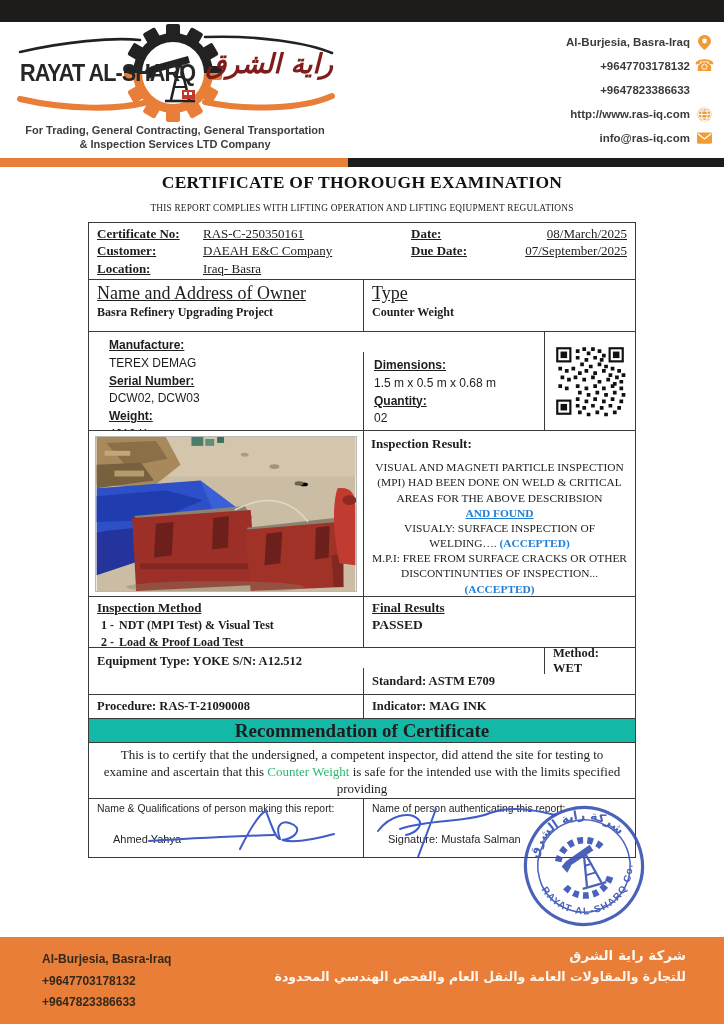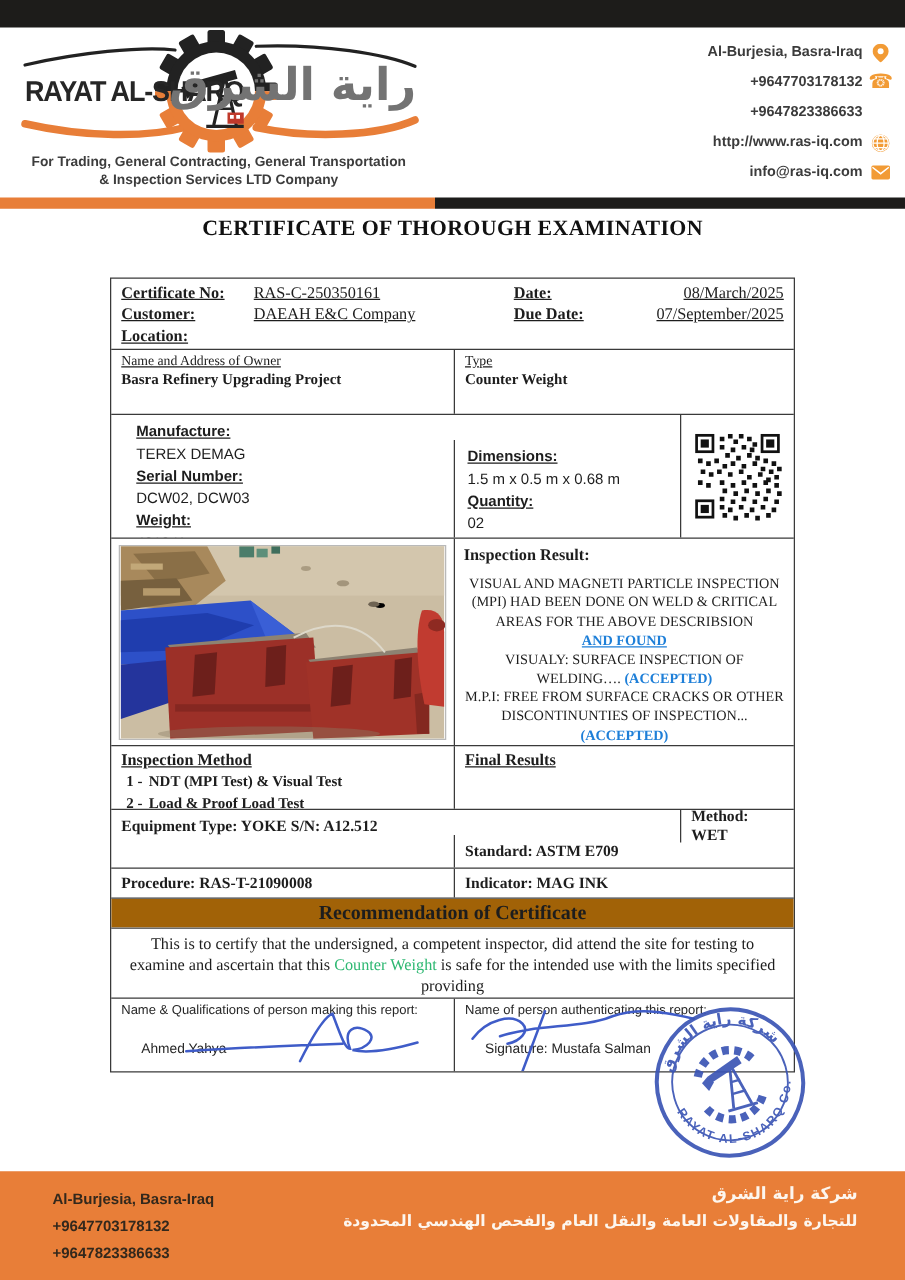--- a/index.html
+++ b/index.html
@@ -20,22 +20,22 @@
   .logo-swoosh { position:absolute; left:8px; top:22px; }
   .logo-gear { position:absolute; left:113px; top:23px; }
   .logo-en {
     position:absolute; left:20px; top:60px; width:130px;
     font-family:"Liberation Sans", sans-serif; font-weight:bold; font-size:23px;
     letter-spacing:-1px; color:#262626; transform:scaleX(.94); transform-origin:left;
     white-space:nowrap;
   }
   .logo-ar {
     position:absolute; left:213px; top:48px; width:120px;
-    font-family:"DejaVu Sans", sans-serif; font-weight:bold; font-size:36px;
-    color:#737373; direction:rtl; white-space:nowrap;
+    font-family:"DejaVu Sans", sans-serif; font-weight:bold; font-size:27px;
+    color:#7f1d1d; direction:rtl; white-space:nowrap;font-style:italic;
   }
   .tagline {
     position:absolute; left:10px; top:124px; width:330px; text-align:center;
     font-family:"Liberation Sans", sans-serif; font-weight:bold; font-size:11px;
     color:#3d3d3d; line-height:1.25;
   }
   .contact { position:absolute; right:12px; top:30px; width:230px; }
   .contact-row { display:flex; justify-content:flex-end; align-items:center; height:24px; gap:7px; }
   .contact-row .txt {
     font-family:"Liberation Sans", sans-serif; font-weight:bold; font-size:11.5px; color:#3b3b3b;
@@ -60,21 +60,21 @@
   .w-right { flex:1; }
 
   
   .info-grid { height:56px; padding:2px 8px 2px 8px; display:grid;
     grid-template-columns:106px 1fr 80px 136px; grid-auto-rows:17.5px;
     font-size:13px; align-items:center;text-decoration:underline; }
   .info-grid .lbl { font-weight:bold; }
 
   
   .cell-pad { padding:3px 8px; }
-  .cap { font-size:11px; text-decoration:underline; }
+  .cap { font-size:18px; text-decoration:underline; }
   .cap-val { font-family:Liberation Serif, serif; font-weight:bold; font-size:12px; margin-top:1px; }
 
   
   .equip { font-family:"Liberation Sans", sans-serif; font-size:12px; line-height:1.48; padding:5px 8px 2px 20px; }
   .equip .lb { font-weight:bold; text-decoration:underline; }
   .equip2 { padding-left:10px; }
   .qr-wrap { display:flex; align-items:center; justify-content:center; height:98px; }
 
   
   .photo-cell { display:flex; align-items:center; justify-content:center; height:165px; }
@@ -92,22 +92,22 @@
   .passed { font-size:13.5px; font-weight:bold; margin-top:1px; }
 
   
   .ndt-title { height:26px; display:flex; align-items:center; justify-content:center;
     font-weight:bold; font-size:13.5px; text-decoration:underline; }
   .ndt-cell { height:26px; display:flex; align-items:center; padding:0 8px;
     font-weight:bold; font-size:12.5px; }
   .ndt-cell.h23 { height:23px; }
 
   
-  .rec-title { height:23px; background:#a16207; display:flex; align-items:center; justify-content:center;
-    font-weight:bold; font-size:16px; }
+  .rec-title { height:23px; background:#14b8a6; display:flex; align-items:center; justify-content:center;
+    font-weight:bold; font-size:19px; }
   .certify { height:55px; padding:4px 14px 0 14px; text-align:center; font-size:13px; line-height:1.3; }
   .green { color:#2EB872; }
 
   
   .sig-cell { position:relative; height:58px; padding:4px 8px; }
   .sig-lbl { font-family:"Liberation Sans", sans-serif; font-size:10.4px; color:#262626; }
   .sig-name { position:absolute; left:24px; bottom:12px; font-family:"Liberation Sans", sans-serif; font-size:11px; color:#262626; }
   .sig-svg { position:absolute; pointer-events:none; }
 
   
@@ -285,35 +285,37 @@
             <path d="M1,1.5 L8,7 L15,1.5" stroke="#fff" stroke-width="1.3" fill="none"></path>
           </svg>
       </span>
     </div>
   </div>
 
   <div class="divider orange"></div>
   <div class="divider black"></div>
 
   <div class="doc-title">CERTIFICATE OF THOROUGH EXAMINATION</div>
+  <div class="doc-subtitle">THIS REPORT COMPLIES WITH LIFTING OPERATION AND LIFTING EQIUPMENT REGULATIONS</div>
 
   <div class="doc-table">
 
     <div class="trow">
       <div class="tcell" style="flex:1;">
         <div class="info-grid">
           <span class="lbl">Certificate No:</span>
           <span>RAS-C-250350161</span>
           <span class="lbl">Date:</span>
           <span style="text-align:right;">08/March/2025</span>
           <span class="lbl">Customer:</span>
           <span>DAEAH E&amp;C Company</span>
           <span class="lbl">Due Date:</span>
           <span style="text-align:right;">07/September/2025</span>
           <span class="lbl">Location:</span>
+          <span>Iraq- Basra</span>
           <span></span>
             <span></span>
         </div>
       </div>
     </div>
 
     <div class="trow" style="height:52px;">
       <div class="tcell w-left cell-pad">
         <div class="cap">Name and Address of Owner</div>
         <div class="cap-val">Basra Refinery Upgrading Project</div>
@@ -443,20 +445,21 @@
         <div class="mhead">Inspection Method</div>
         <div class="mitem">
           <span class="num">1 -</span><span>NDT (MPI Test) &amp; Visual Test</span>
         </div>
         <div class="mitem">
           <span class="num">2 -</span><span>Load &amp; Proof Load Test</span>
         </div>
       </div>
       <div class="tcell w-right method-cell">
         <div class="mhead">Final Results</div>
+        <div class="passed">PASSED</div>
       </div>
     </div>
 
 
     <div class="trow">
       <div class="tcell w-left ndt-cell">Equipment Type: YOKE S/N: A12.512</div>
       <div class="tcell w-mid ndt-cell">Standard: ASTM E709</div>
       <div class="tcell w-right ndt-cell">Method: WET</div>
     </div>
 

